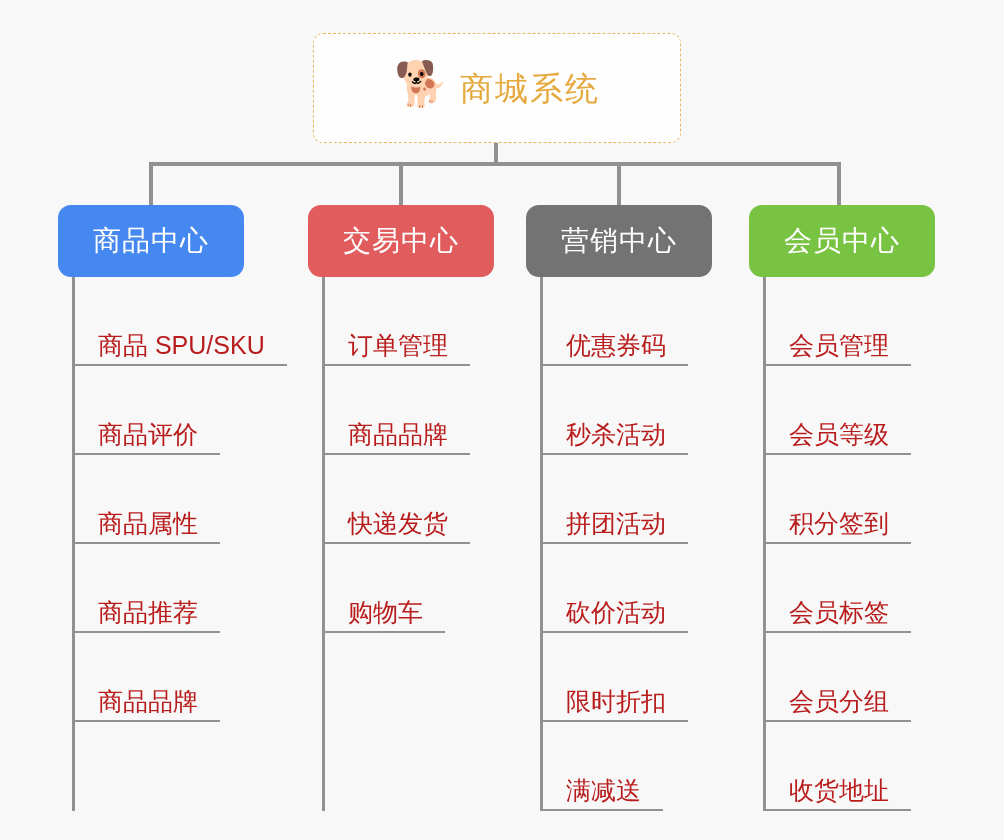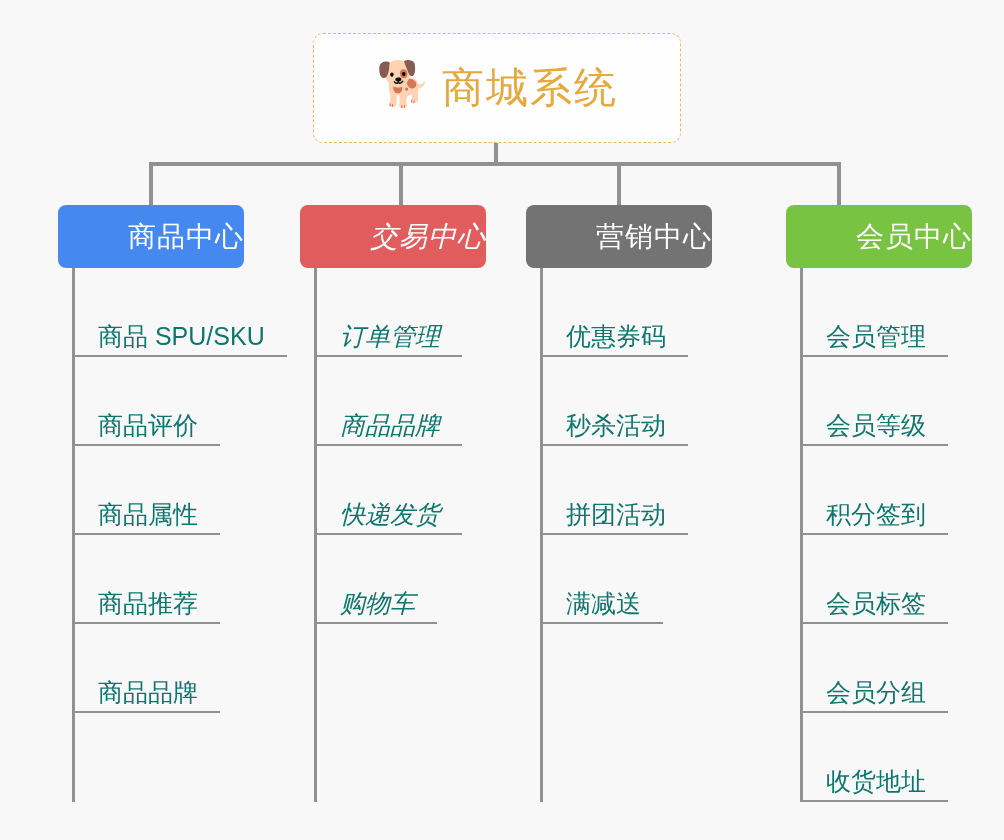--- a/index.html
+++ b/index.html
@@ -38,21 +38,21 @@
     gap: 14px;
   }
   .root-emoji {
     font-size: 44px;
     line-height: 1;
     width: 52px;
     height: 52px;
     display: block;
   }
   .root-title {
-    font-size: 42px;
+    font-size: 33px;
     color: #e5a93e;
     letter-spacing: 2px;
     line-height: 1;
     white-space: nowrap;
   }
 
   
   .conn {
     position: absolute;
     background: #919191;
@@ -74,25 +74,25 @@
     width: 4px;
     height: 43px;
   }
 
   
   .column {
     position: absolute;
     top: 205px;
   }
   .cat-box {
-    height: 63px;
-    border-radius: 8px;
+    height: 72px;
+    border-radius: 13px;
     display: flex;
     align-items: center;
-    justify-content: flex-end;
+    justify-content: center;
     color: #ffffff;
     font-size: 28px;
     letter-spacing: 1px;
     box-sizing: border-box;
   }
   .leaves {
     position: relative;
     margin-top: 0;
   }
   .spine {
@@ -110,21 +110,21 @@
   }
   .leaf-inner {
     position: relative;
     margin-left: 14px;
     padding: 0 0 5px 26px;
     border-bottom: 2px solid #919191;
     display: inline-block;
   }
   .leaf-label {
     font-size: 25px;
-    color: #0f766e;
+    color: #b91c1c;
     white-space: nowrap;
     display: inline-block;
     padding-right: 22px;
     line-height: 1.1;
   }
 </style>
 </head>
 <body style="background: rgb(248, 248, 248);">
 
 <div id="canvas">
@@ -158,21 +158,21 @@
         </div>
       <div class="leaf">
           <div class="leaf-inner" style="border-bottom-color: rgb(145, 145, 145);"><span class="leaf-label">商品推荐</span></div>
         </div>
       <div class="leaf">
           <div class="leaf-inner" style="border-bottom-color: rgb(145, 145, 145);"><span class="leaf-label">商品品牌</span></div>
         </div>
     </div>
   </div>
 
-  <div class="column" id="col-1" style="left: 300px; width: 186px; font-style: italic;">
+  <div class="column" id="col-1" style="left: 308px; width: 186px;">
     <div class="cat-box" style="background: rgb(225, 92, 92);">
       <span>交易中心</span>
     </div>
     <div class="leaves">
       <div class="spine" style="height: 534px; background: rgb(145, 145, 145);"></div>
       <div class="leaf">
           <div class="leaf-inner" style="border-bottom-color: rgb(145, 145, 145);"><span class="leaf-label">订单管理</span></div>
         </div>
       <div class="leaf">
           <div class="leaf-inner" style="border-bottom-color: rgb(145, 145, 145);"><span class="leaf-label">商品品牌</span></div>
@@ -195,26 +195,32 @@
       <div class="leaf">
           <div class="leaf-inner" style="border-bottom-color: rgb(145, 145, 145);"><span class="leaf-label">优惠券码</span></div>
         </div>
       <div class="leaf">
           <div class="leaf-inner" style="border-bottom-color: rgb(145, 145, 145);"><span class="leaf-label">秒杀活动</span></div>
         </div>
       <div class="leaf">
           <div class="leaf-inner" style="border-bottom-color: rgb(145, 145, 145);"><span class="leaf-label">拼团活动</span></div>
         </div>
       <div class="leaf">
+          <div class="leaf-inner" style="border-bottom-color: rgb(145, 145, 145);"><span class="leaf-label">砍价活动</span></div>
+        </div>
+      <div class="leaf">
+          <div class="leaf-inner" style="border-bottom-color: rgb(145, 145, 145);"><span class="leaf-label">限时折扣</span></div>
+        </div>
+      <div class="leaf">
           <div class="leaf-inner" style="border-bottom-color: rgb(145, 145, 145);"><span class="leaf-label">满减送</span></div>
         </div>
     </div>
   </div>
 
-  <div class="column" id="col-3" style="left: 786px; width: 186px;">
+  <div class="column" id="col-3" style="left: 749px; width: 186px;">
     <div class="cat-box" style="background: rgb(121, 195, 66);">
       <span>会员中心</span>
     </div>
     <div class="leaves">
       <div class="spine" style="height: 534px; background: rgb(145, 145, 145);"></div>
       <div class="leaf">
           <div class="leaf-inner" style="border-bottom-color: rgb(145, 145, 145);"><span class="leaf-label">会员管理</span></div>
         </div>
       <div class="leaf">
           <div class="leaf-inner" style="border-bottom-color: rgb(145, 145, 145);"><span class="leaf-label">会员等级</span></div>

